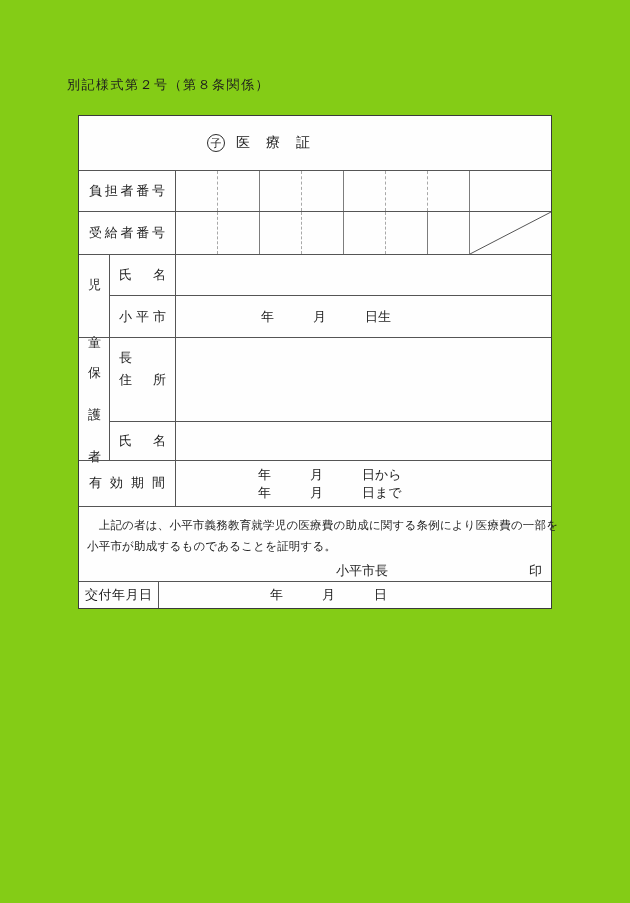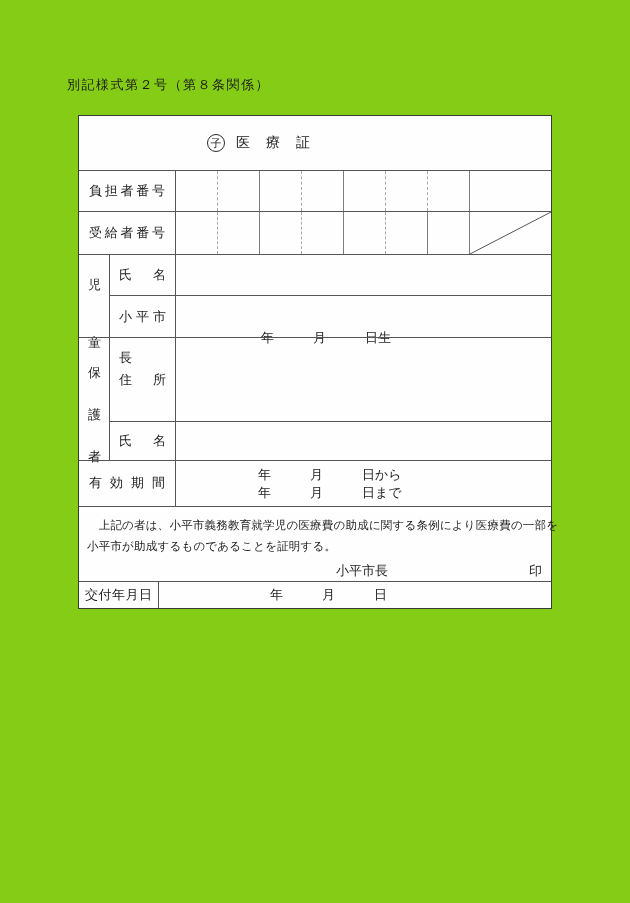--- a/index.html
+++ b/index.html
@@ -67,21 +67,21 @@
   .vcell { width:31px; border-right:1px solid #555; display:flex; }
   .vlabel {
     writing-mode:vertical-rl; text-orientation:upright;
     margin:0 auto; height:100%;
     font-size:13px;
     text-align:justify; text-align-last:justify;
   }
   .vlabel.child-pad { padding:13px 0; }
   .vlabel.guardian-pad { padding:18px 0 21px; }
   .group-col { flex:1; display:flex; flex-direction:column; }
-  .subrow { display:flex;align-items:center; }
+  .subrow { display:flex; }
   .subrow.bordered { border-bottom:1px solid #555; }
   .child .subrow.name { height:41px; }
   .child .subrow.birth { flex:1; }
   .guardian .subrow.addr { height:84px; }
   .guardian .subrow.gname { flex:1; }
   .ilab {
     width:66px; border-right:1px solid #555;
     font-size:13px;
     text-align:justify; text-align-last:justify;
     padding:0 9px;

